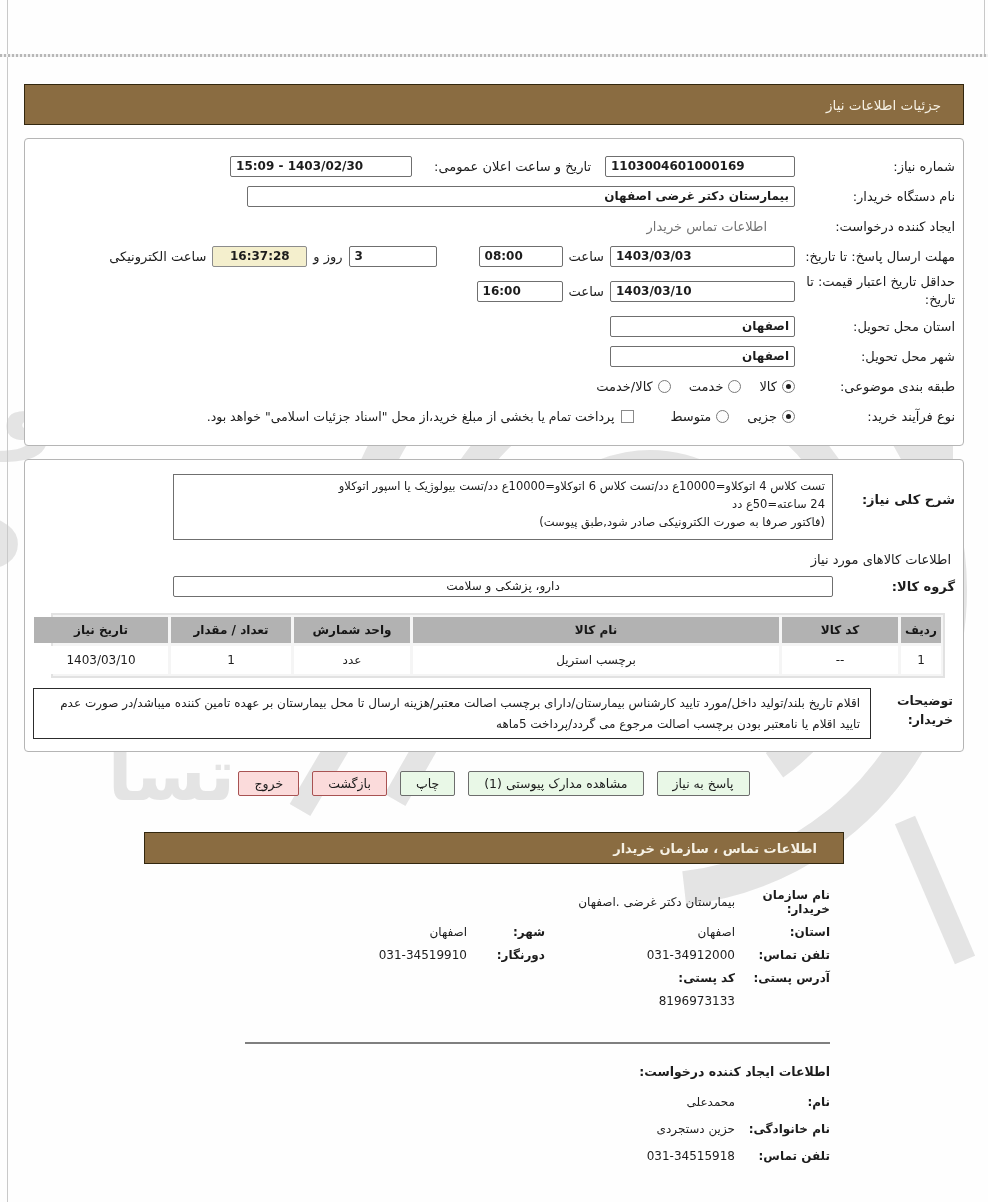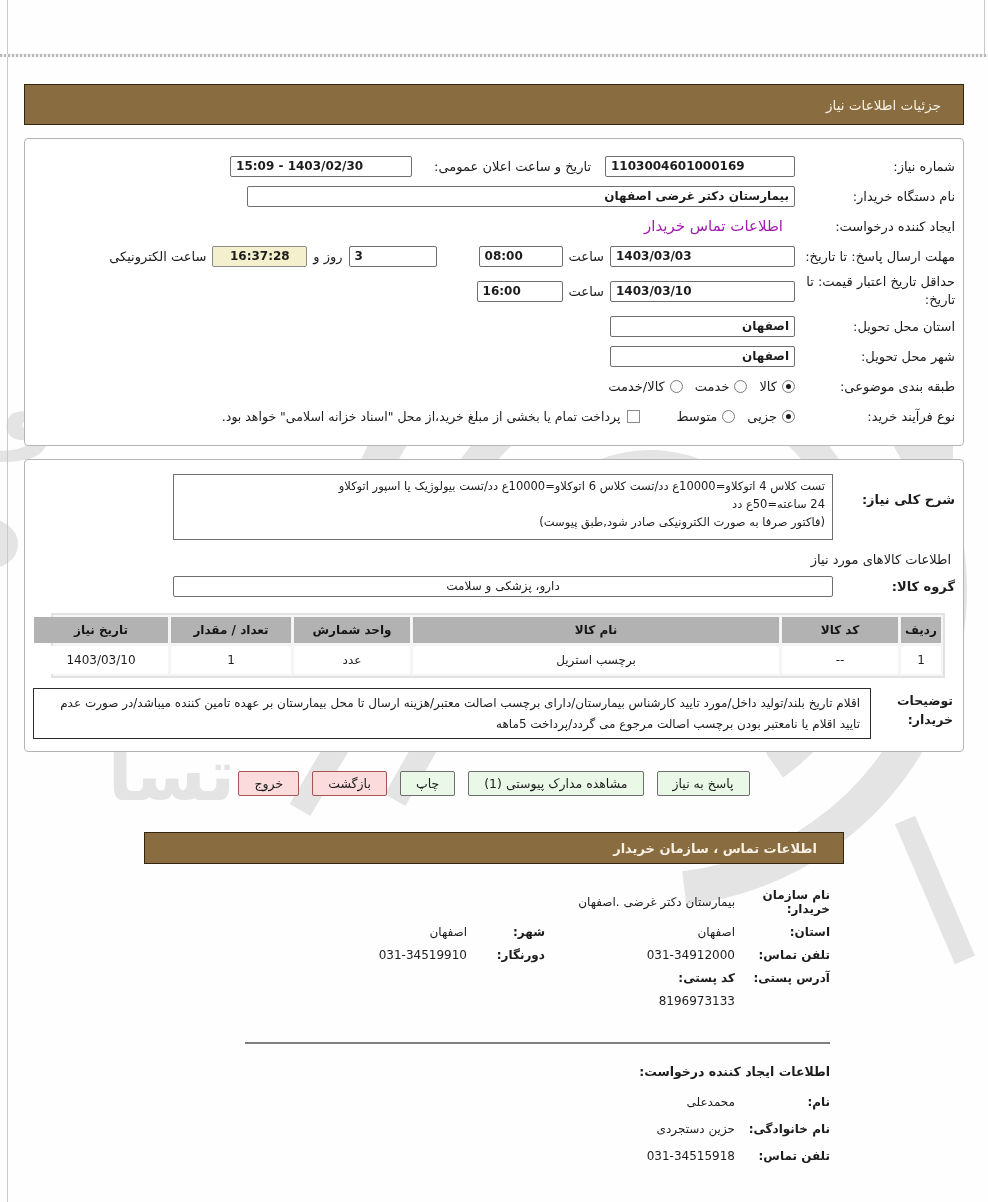--- a/index.html
+++ b/index.html
@@ -20,27 +20,27 @@
   .box { margin:13px 24px 0; border:1px solid #b5b5b5; border-radius:4px; background:#fff; padding:10px 8px 12px; }
 
   .frow { display:flex; align-items:center; margin:4px 0; min-height:26px; }
   .flabel { width:160px; flex-shrink:0; font-size:13px; padding-left:4px; }
   .flabel2 { width:122px; flex-shrink:0; font-size:13px; font-weight:bold; }
   .inp { border:1px solid #6f6f6f; border-radius:2px; background:#fff; height:21px; font-size:12px;
          font-weight:bold; padding:1px 5px; display:flex; align-items:center; overflow:hidden; white-space:nowrap; }
   .ltr { direction:ltr; unicode-bidi:embed; }
   .small-label { font-size:13px; margin:0 6px; }
   .countdown { background:#f4efcd; border:1px solid #8c8c8c; width:95px; justify-content:center; }
-  .link { color:#a21caf; font-size:15px; margin-right:12px; cursor:pointer; }
+  .link { color:#737373; font-size:13px; margin-right:28px; cursor:pointer; }
 
   .radio { width:13px; height:13px; border:1px solid #7a7a7a; border-radius:50%; background:#fdfdfd; display:inline-block;
            margin-left:5px; position:relative; flex-shrink:0; }
   .radio.checked::after { content:""; position:absolute; inset:3px; background:#1b1b1b; border-radius:50%; }
   .checkbox { width:13px; height:13px; border:1px solid #8a8a8a; background:#fff; display:inline-block; margin-left:7px; flex-shrink:0; }
-  .opt-label { font-size:13px; margin-left:12px; }
+  .opt-label { font-size:13px; margin-left:18px; }
 
   .textarea { border:1px solid #6f6f6f; width:660px; min-height:66px; font-size:11.5px; padding:3px 7px; line-height:1.55; }
   .heading { font-size:13px; font-weight:normal; margin:12px 4px 6px; }
 
   .tbl { margin:14px 10px 0 18px; border:2px solid #e2e2e2; background:#f5f5f5; padding:2px; }
   .tr { display:grid; grid-template-columns:40px 116px 366px 116px 120px 134px; gap:3px; }
   .th { background:#b2b2b2; color:#161616; font-weight:bold; font-size:12px; height:26px;
         display:flex; align-items:center; justify-content:center; }
   .td { background:#fff; font-size:12px; height:28px; display:flex; align-items:center; justify-content:center; }
   .tbl .tr + .tr { margin-top:3px; }
@@ -155,21 +155,21 @@
         <span class="opt-label">کالا/خدمت</span>
       </div>
 
       <div class="frow">
         <div class="flabel">نوع فرآیند خرید:</div>
         <span class="radio checked"></span>
         <span class="opt-label">جزیی</span>
         <span class="radio"></span>
         <span class="opt-label" style="margin-left:36px">متوسط</span>
         <span class="checkbox"></span>
-        <span style="font-size:12.5px">پرداخت تمام یا بخشی از مبلغ خرید،از محل "اسناد خزانه اسلامی" خواهد بود.</span>
+        <span style="font-size:12.5px">پرداخت تمام یا بخشی از مبلغ خرید،از محل "اسناد جزئیات اسلامی" خواهد بود.</span>
       </div>
 
     </div>
 
     <div class="box">
 
       <div class="frow" style="align-items:flex-start">
         <div class="flabel2" style="padding-top:18px">شرح کلی نیاز:</div>
         <div class="textarea">
           <div>تست کلاس 4 اتوکلاو=10000ع دد/تست کلاس 6 اتوکلاو=10000ع دد/تست بیولوژیک یا اسپور اتوکلاو</div>

